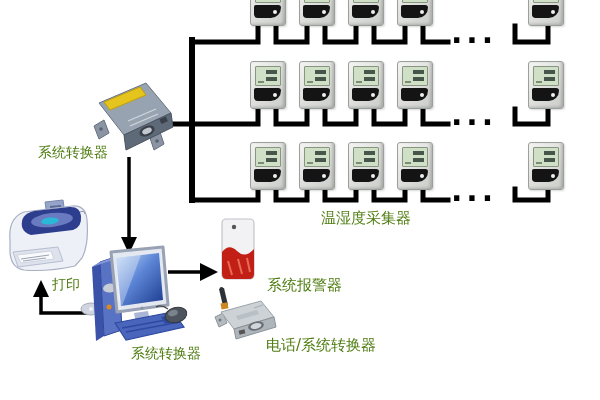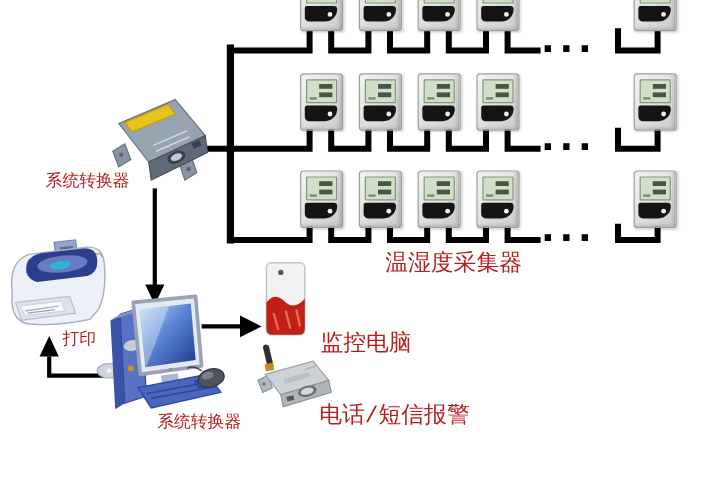--- a/index.html
+++ b/index.html
@@ -28,22 +28,22 @@
   }
   .sensor .band{
     position:absolute;left:3px;top:26px;width:27px;height:13px;
     background:#141414;border-radius:2px 3px 11px 4px;
   }
   .sensor .band::after{
     content:"";position:absolute;right:4px;top:5px;width:4px;height:4px;
     background:#f0f0f0;border-radius:50%;
   }
   
-  .lbl{position:absolute;color:#b91c1c;font-size:14px;line-height:1.2;white-space:nowrap;font-family:Liberation Mono, monospace;}
-  .lbl.big{font-size:19px;}
+  .lbl{position:absolute;color:#4d7c0f;font-size:14px;line-height:1.2;white-space:nowrap;}
+  .lbl.big{font-size:15px;}
 </style>
 </head>
 <body>
 
 <div class="canvas">
 
   <svg class="wires" width="600" height="400" viewBox="0 0 600 400">
     <defs>
       <linearGradient id="scr" x1="0" y1="0" x2="1" y2="1">
         <stop offset="0" stop-color="#c2daf4"></stop>
@@ -207,16 +207,16 @@
     </div>
   <div class="sensor" style="left:528px;top:142px">
       <div class="lcd"></div>
       <div class="band"></div>
     </div>
 
   <div class="lbl" style="left:38px;top:144px">系统转换器</div>
   <div class="lbl big" style="left:321px;top:209px">温湿度采集器</div>
   <div class="lbl" style="left:52px;top:276px">打印</div>
   <div class="lbl" style="left:131px;top:345px">系统转换器</div>
-  <div class="lbl big" style="left:267px;top:276px">监控电脑</div>
-  <div class="lbl big" style="left:266px;top:336px">电话/短信报警</div>
+  <div class="lbl big" style="left:267px;top:276px">系统报警器</div>
+  <div class="lbl big" style="left:266px;top:336px">电话/系统转换器</div>
 
 </div>
 
 </body></html>

